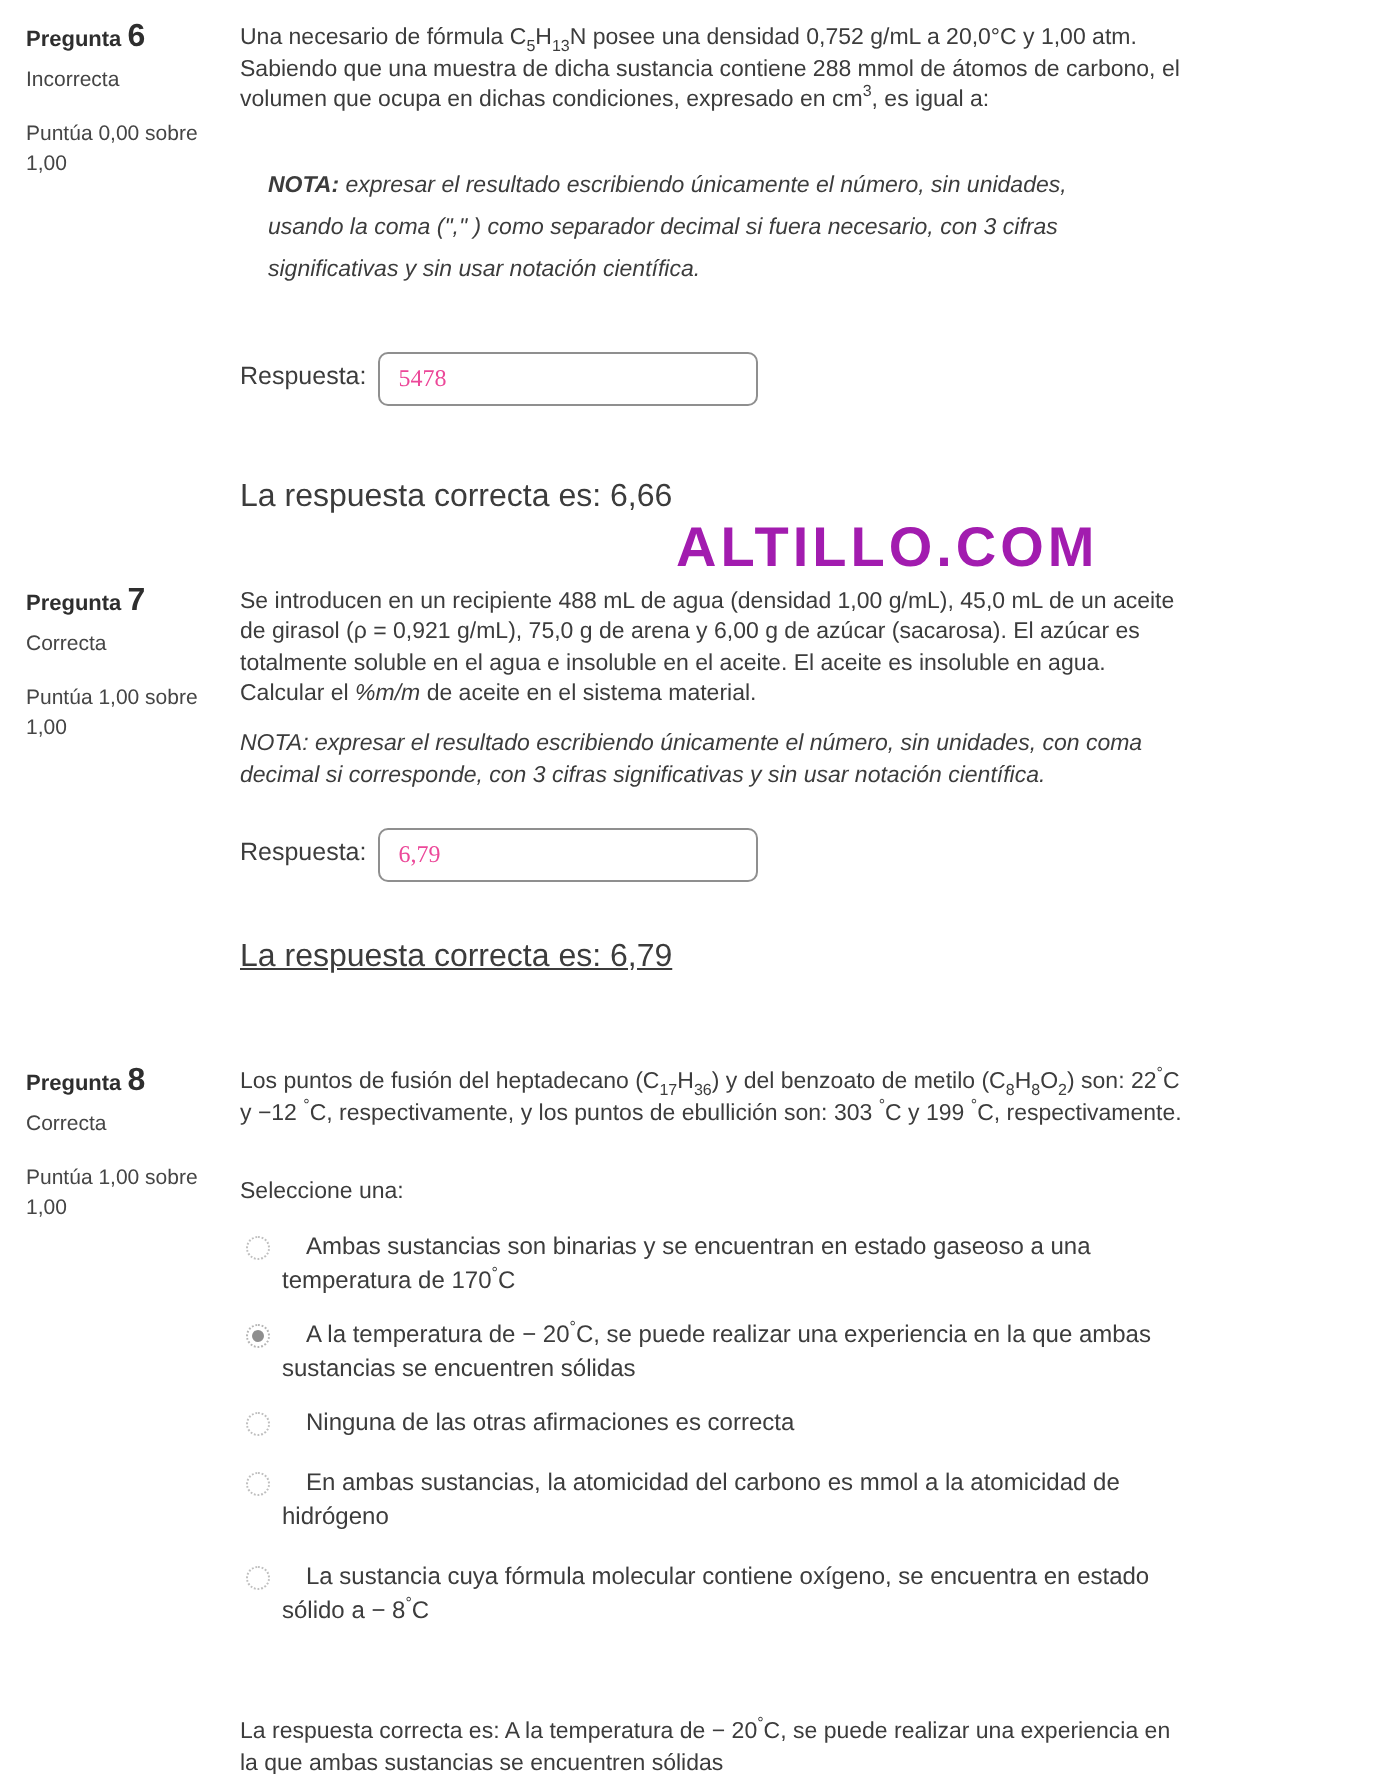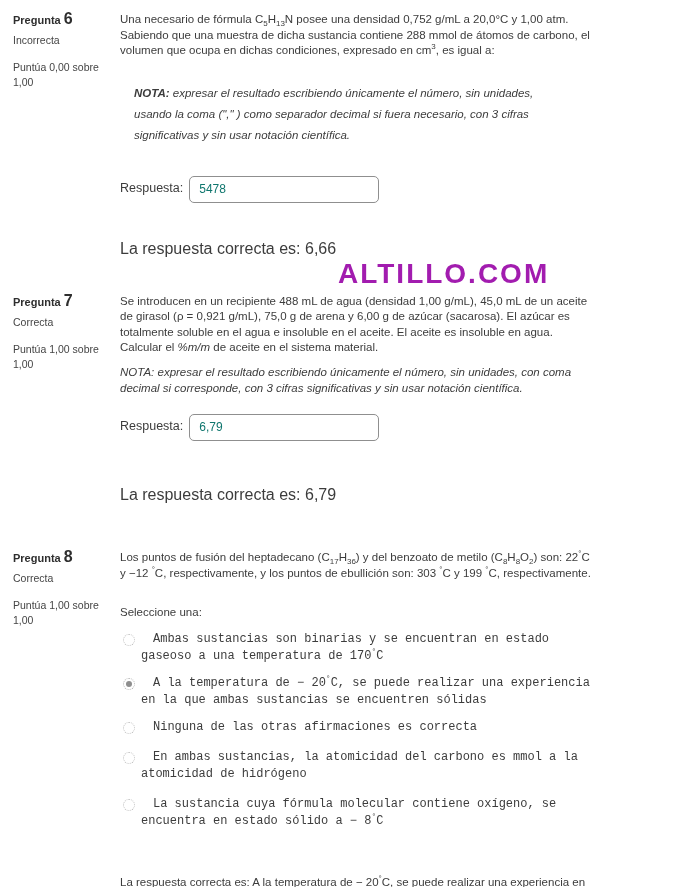--- a/index.html
+++ b/index.html
@@ -24,34 +24,34 @@
   sup{font-size:8px;line-height:0;vertical-align:super;}
   sub{font-size:8px;line-height:0;vertical-align:sub;}
   .nota{font-style:italic;line-height:21px;margin:24px 28px 0 14px;}
   .nota b{font-style:italic;}
   .nota-flat{font-style:italic;line-height:16px;margin:8px 0 0 0;}
   .answer-row{display:flex;align-items:center;margin-top:30px;}
   .q7 .answer-row{margin-top:18px;}
   .answer-label{font-size:12.5px;margin-right:6px;}
   .answer-input{
     width:170px;height:25px;border:1px solid #8f8f8f;border-radius:5px;
-    font-family:Liberation Sans, sans-serif;font-size:12px;color:#0f766e;
+    font-family:Liberation Serif, serif;font-size:12px;color:#ec4899;
     padding:0 9px;outline:none;background:#fff;
   }
   .correct-line{margin-top:38px;font-size:16px;}
-  .q7 .correct-line{margin-top:46px;}
+  .q7 .correct-line{margin-top:30px;text-decoration:underline;}
   .watermark{
     margin:10px 0 0 218px;
     font-size:28px;font-weight:bold;letter-spacing:2px;color:#a21caf;
     font-family:"Liberation Sans","DejaVu Sans",sans-serif;
   }
   
   .select-prompt{margin-top:24px;}
   .options{margin-top:10px;}
-  .opt{display:flex;align-items:flex-start;margin:0 0 10px 3px;font-family:Liberation Mono, monospace;}
+  .opt{display:flex;align-items:flex-start;margin:0 0 10px 3px;}
   .opt.single{margin-bottom:13px;}
   .radio{
     flex:none;width:10px;height:10px;border-radius:50%;
     border:1px dotted #bfbfbf;margin-top:3px;background:#fff;box-sizing:content-box;
   }
   .radio.checked{border:1px dotted #b5b5b5;}
   .radio.checked::after{
     content:"";display:block;width:6px;height:6px;border-radius:50%;
     background:#8e8e8e;margin:2px auto 0 auto;
   }

